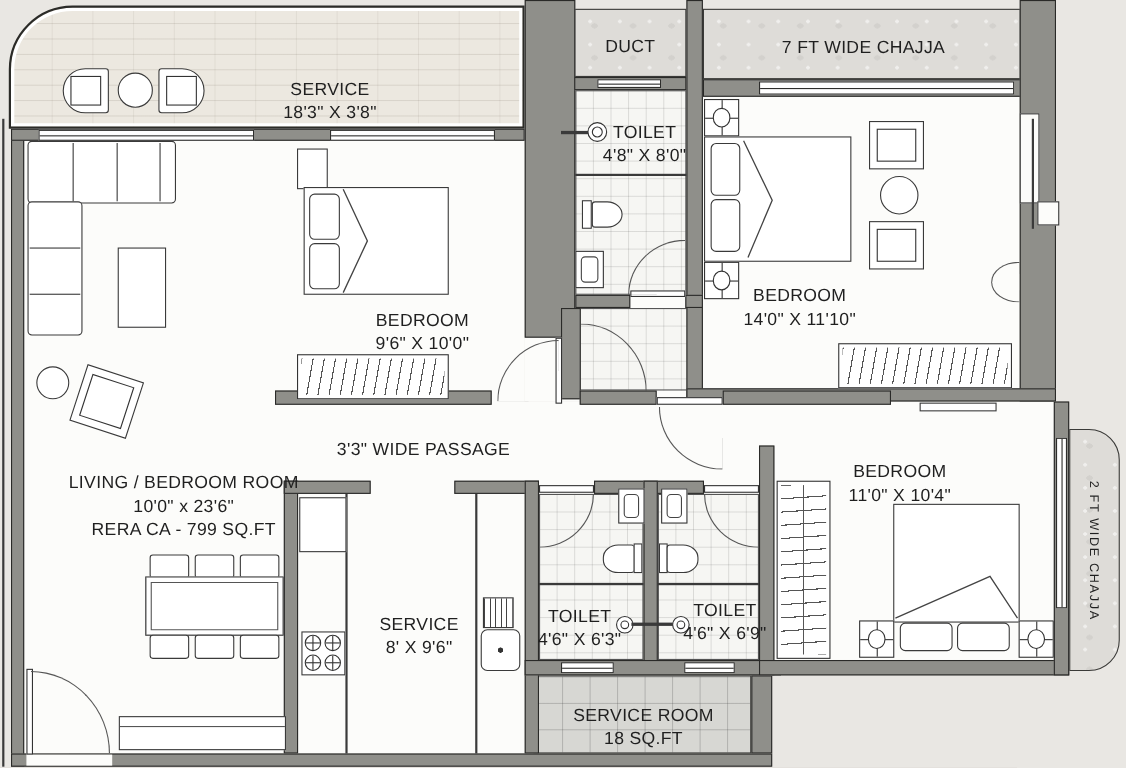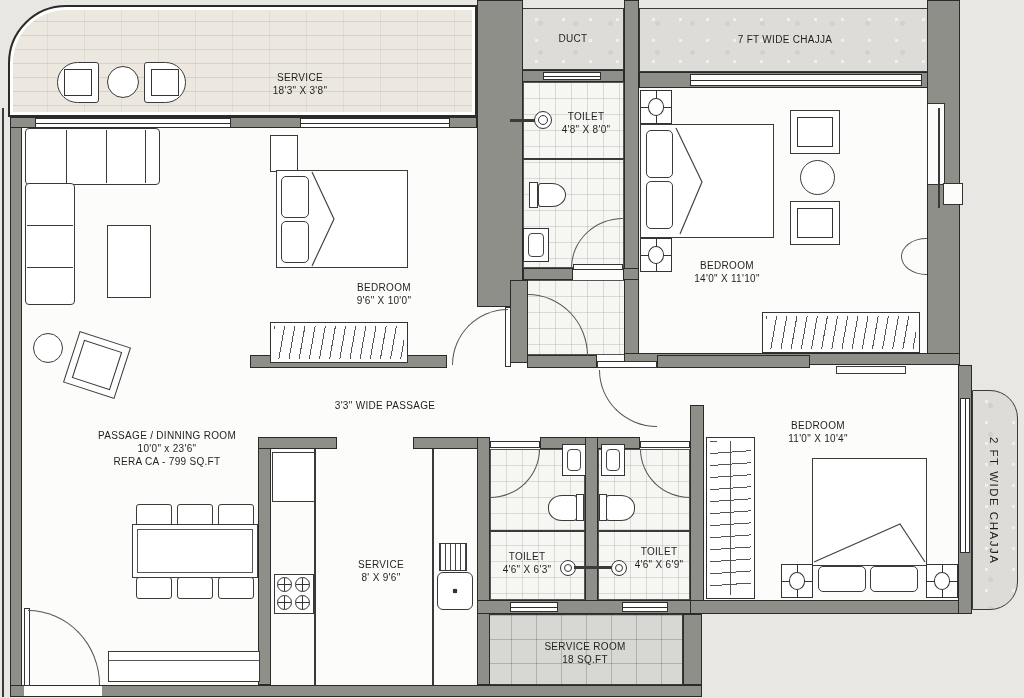--- a/index.html
+++ b/index.html
@@ -22,21 +22,21 @@
   .grid{background-color:#d7d7d3;
     background-image:linear-gradient(rgba(60,60,60,.25) 1px,transparent 1px),
                      linear-gradient(90deg,rgba(60,60,60,.25) 1px,transparent 1px);
     background-size:25px 24px}
   .brick{position:absolute;background-color:var(--balcony_floor);
     background-image:linear-gradient(rgba(120,110,95,.18) 1px,transparent 1px),
                      linear-gradient(90deg,rgba(120,110,95,.10) 1px,transparent 1px);
     background-size:37px 14px,37px 14px;
     border:2.5px solid #2b2b28;box-shadow:inset 0 0 0 3px #fff}
   .lbl{position:absolute;transform:translateX(-50%);white-space:nowrap;text-align:center;
-    font-size:10px;line-height:1.32;letter-spacing:.3px;color:var(--text)}
+    font-size:16px;line-height:1.32;letter-spacing:.3px;color:var(--text)}
   .lblv{position:absolute;writing-mode:vertical-rl;white-space:nowrap;
     font-size:11.5px;letter-spacing:1.5px;color:var(--text)}
   .furn{position:absolute;background:#fff;border:1.3px solid #3a3a3a}
   .ln{position:absolute;background:#3a3a3a}
   .win{position:absolute;background:#fff;border:1px solid #2e2e2c;
     background-image:linear-gradient(#2e2e2c,#2e2e2c);background-size:100% 1px;
     background-position:center;background-repeat:no-repeat}
   .winv{position:absolute;background:#fff;border:1px solid #2e2e2c;
     background-image:linear-gradient(#2e2e2c,#2e2e2c);background-size:1px 100%;
     background-position:center;background-repeat:no-repeat}
@@ -252,21 +252,21 @@
   </div>
   <div class="lbl" style="left:384px;top:281px">
     <div>BEDROOM</div>
     <div>9'6" X 10'0"</div>
   </div>
   <div class="lbl" style="left:727px;top:259px">
     <div>BEDROOM</div>
     <div>14'0" X 11'10"</div>
   </div>
   <div class="lbl" style="left:167px;top:429px">
-    <div>PASSAGE / DINNING  ROOM</div>
+    <div>LIVING / BEDROOM  ROOM</div>
     <div>10'0" x 23'6"</div>
     <div>RERA CA - 799  SQ.FT</div>
   </div>
   <div class="lbl" style="left:385px;top:399px">
     <div>3'3" WIDE PASSAGE</div>
   </div>
   <div class="lbl" style="left:381px;top:558px">
     <div>SERVICE</div>
     <div>8' X 9'6"</div>
   </div>

